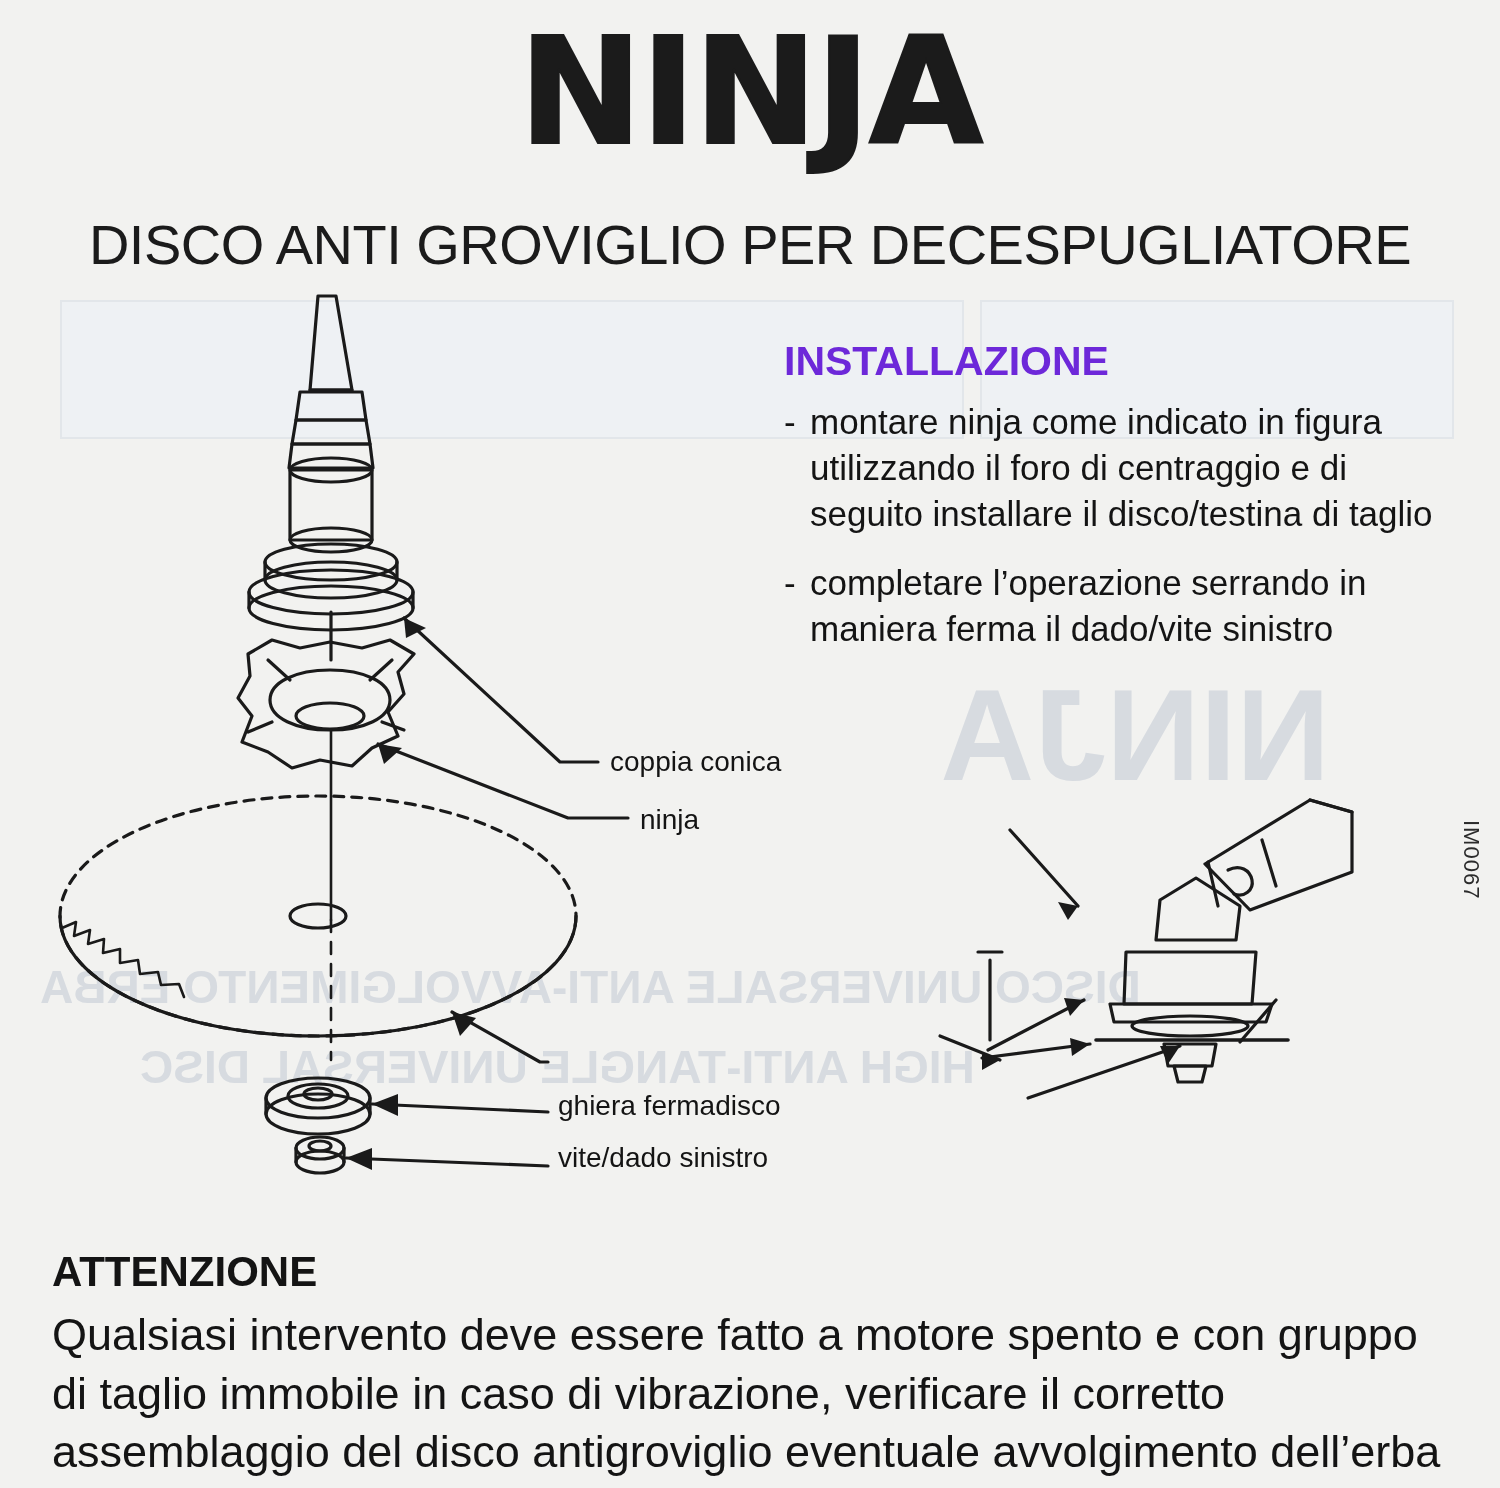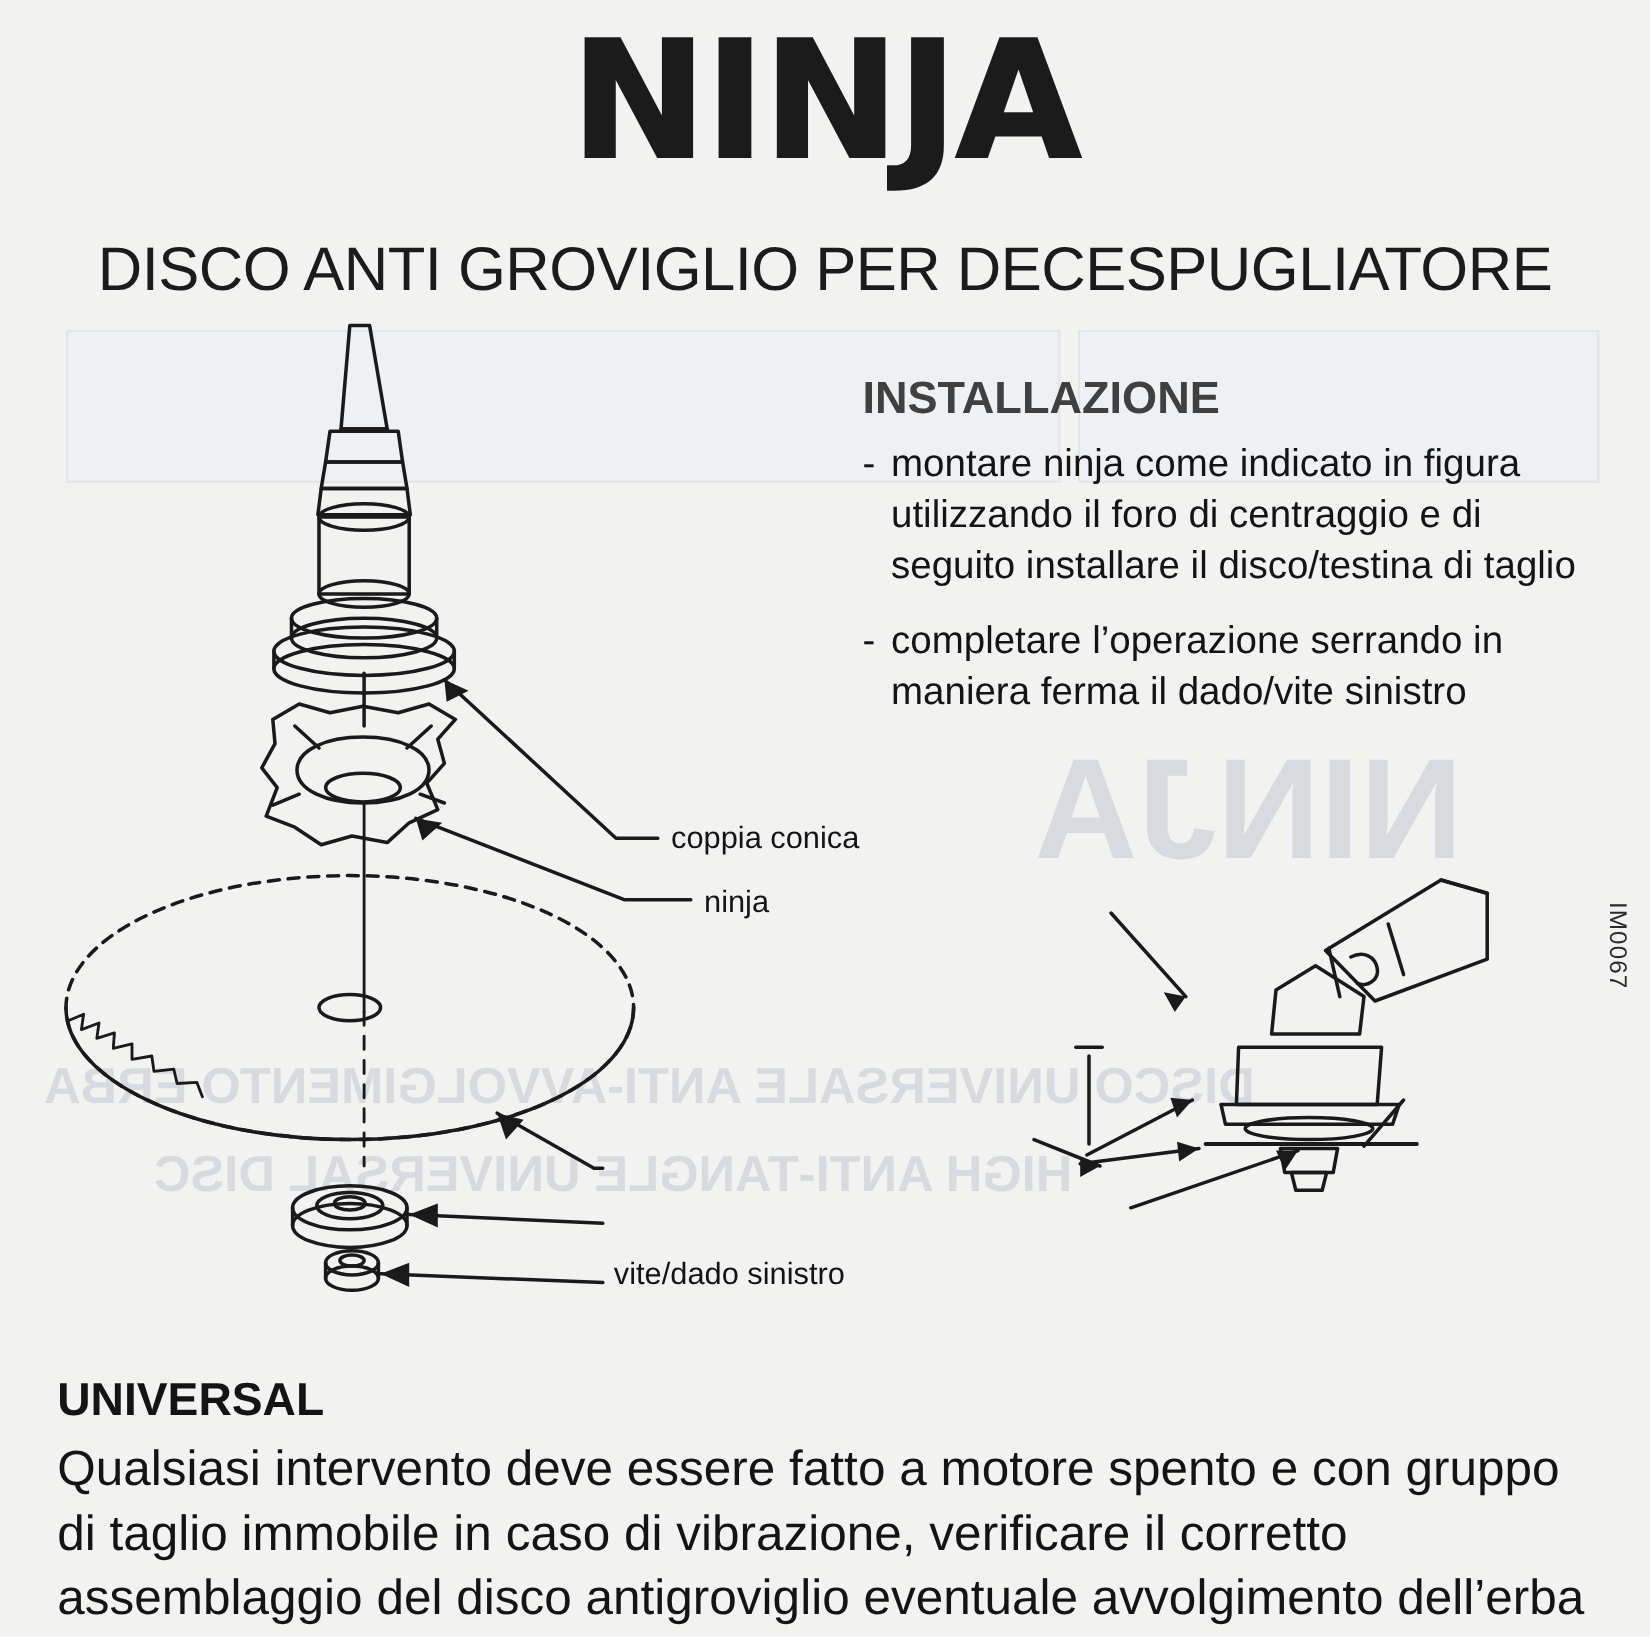--- a/index.html
+++ b/index.html
@@ -59,21 +59,21 @@
   }
   .install-block {
     position: absolute;
     left: 784px;
     top: 338px;
     width: 660px;
   }
   .install-title {
     font-size: 41px;
     font-weight: 700;
-    color: #404040;
+    color: #6d28d9;
     margin-bottom: 14px;
   }
   .install-item {
     font-size: 35px;
     line-height: 1.32;
     color: #141414;
     margin-bottom: 22px;
     display: flex;
   }
   .install-dash {
@@ -240,22 +240,23 @@
       <path d="M1028 1098 L1180 1046"></path>
       <path d="M1180 1046 l-20 0 l8 18 z" fill="#1a1a1a" stroke="none"></path>
       <path d="M940 1036 L1000 1060"></path>
       <path d="M1000 1060 l-18 -6 l0 16 z" fill="#1a1a1a" stroke="none"></path>
       <path d="M1240 1042 L1276 1000"></path>
     </g>
   </svg>
 
   <div class="callout" style="left:610px;top:746px;">coppia conica</div>
   <div class="callout" style="left:640px;top:804px;">ninja</div>
+  <div class="callout" style="left:558px;top:1090px;">ghiera fermadisco</div>
   <div class="callout" style="left:558px;top:1142px;">vite/dado sinistro</div>
 
   <div class="imcode">IM0067</div>
 
   <div class="attn-block">
-    <div class="attn-title">UNIVERSAL</div>
+    <div class="attn-title">ATTENZIONE</div>
     <div class="attn-text">Qualsiasi intervento deve essere fatto a motore spento e con gruppo di taglio immobile in caso di vibrazione, verificare il corretto assemblaggio del disco antigroviglio eventuale avvolgimento dell’erba è indizio  che ninja ha perso la sua affilatura e dev’essere sostituito.</div>
   </div>
 
 </div>
 
 </body></html>

